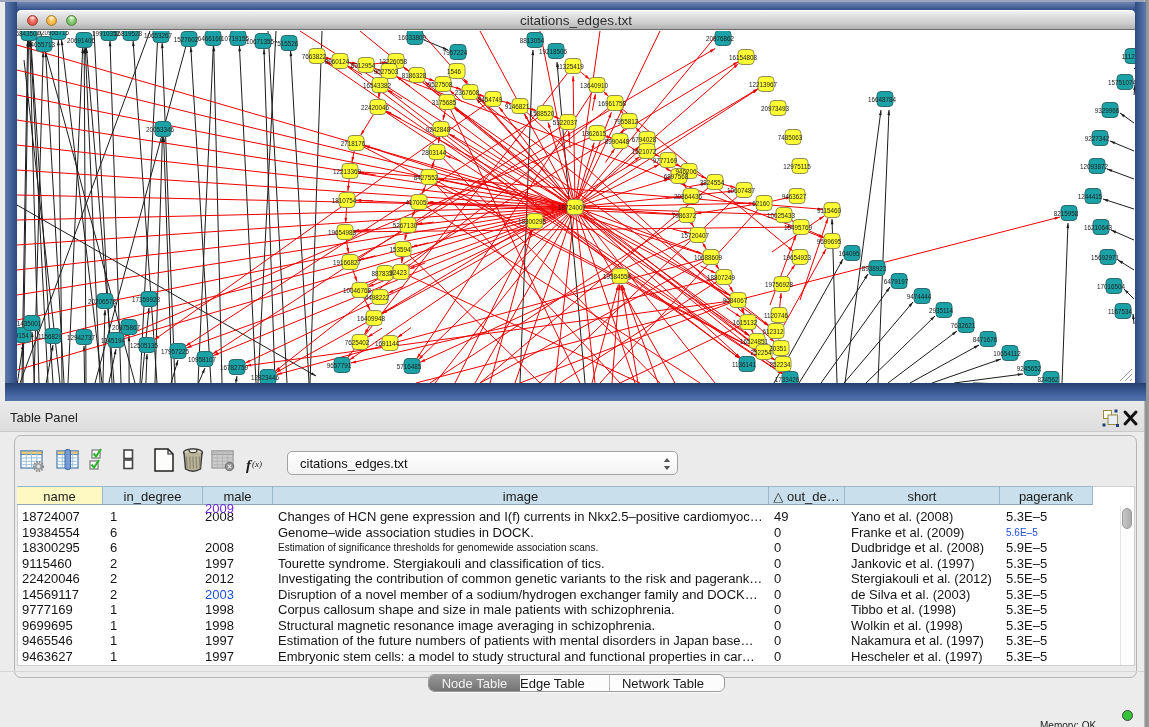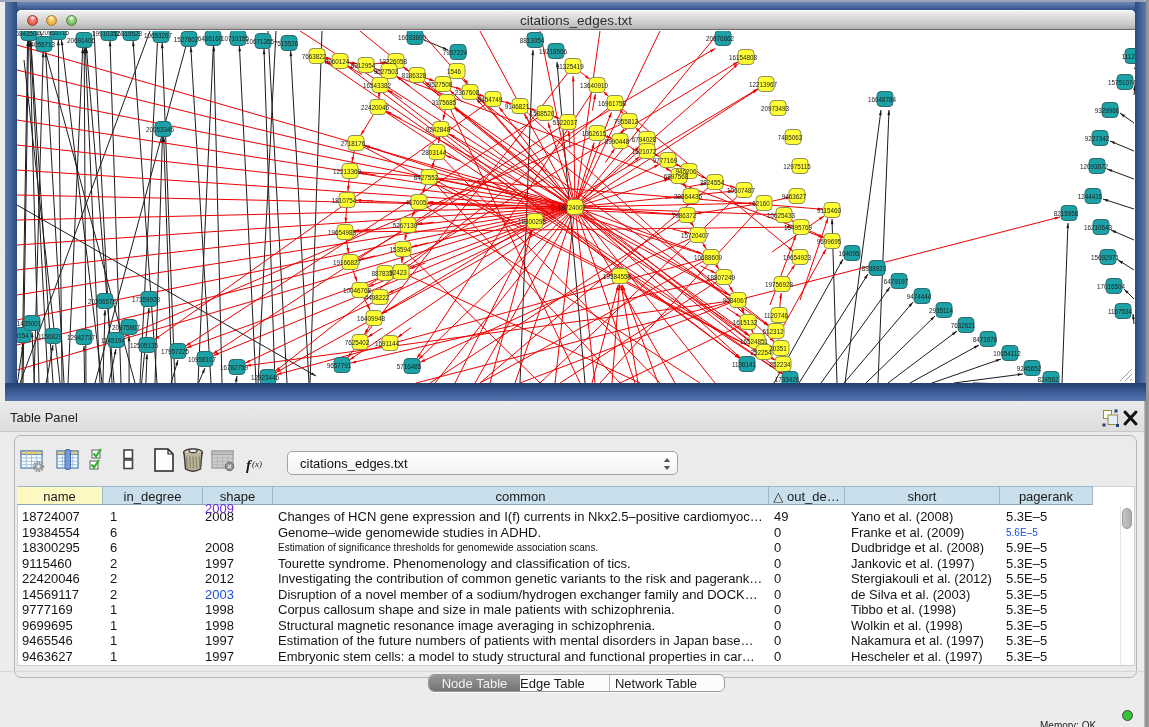--- a/index.html
+++ b/index.html
@@ -889,50 +889,50 @@
   <div class="abs" style="left:12px;top:4px;font-size:13px;color:#111">citations_edges.txt</div>
   <svg class="abs" style="left:374px;top:5px" width="10" height="14">
     <path d="M5 1 L8.2 5 L1.8 5 Z" fill="#555"></path>
       <path d="M5 13 L8.2 9 L1.8 9 Z" fill="#555"></path>
   </svg>
 </div>
 
 <div class="abs" style="left:17px;top:486px;width:1118px;height:180px;background:#fff;border:1px solid #cfcfcf"></div>
 <div class="abs" style="left:17px;top:486px;width:86px;height:19px;background:#fef9c3;border-right:1px solid #9bb8c8;border-top:1px solid #9bb8c8;border-bottom:1px solid #8aa8b8;font-size:13px;color:#1a1a1a;text-align:center;line-height:19px">name</div>
 <div class="abs" style="left:103px;top:486px;width:100px;height:19px;background:#c9dfeb;border-right:1px solid #9bb8c8;border-top:1px solid #9bb8c8;border-bottom:1px solid #8aa8b8;font-size:13px;color:#1a1a1a;text-align:center;line-height:19px">in_degree</div>
-<div class="abs" style="left:203px;top:486px;width:70px;height:19px;background:#c9dfeb;border-right:1px solid #9bb8c8;border-top:1px solid #9bb8c8;border-bottom:1px solid #8aa8b8;font-size:13px;color:#1a1a1a;text-align:center;line-height:19px">shape</div>
-<div class="abs" style="left:273px;top:486px;width:496px;height:19px;background:#c9dfeb;border-right:1px solid #9bb8c8;border-top:1px solid #9bb8c8;border-bottom:1px solid #8aa8b8;font-size:13px;color:#1a1a1a;text-align:center;line-height:19px">common</div>
+<div class="abs" style="left:203px;top:486px;width:70px;height:19px;background:#c9dfeb;border-right:1px solid #9bb8c8;border-top:1px solid #9bb8c8;border-bottom:1px solid #8aa8b8;font-size:13px;color:#1a1a1a;text-align:center;line-height:19px">male</div>
+<div class="abs" style="left:273px;top:486px;width:496px;height:19px;background:#c9dfeb;border-right:1px solid #9bb8c8;border-top:1px solid #9bb8c8;border-bottom:1px solid #8aa8b8;font-size:13px;color:#1a1a1a;text-align:center;line-height:19px">image</div>
 <div class="abs" style="left:769px;top:486px;width:76px;height:19px;background:#c9dfeb;border-right:1px solid #9bb8c8;border-top:1px solid #9bb8c8;border-bottom:1px solid #8aa8b8;font-size:13px;color:#1a1a1a;text-align:center;line-height:19px">△ out_de…</div>
 <div class="abs" style="left:845px;top:486px;width:155px;height:19px;background:#c9dfeb;border-right:1px solid #9bb8c8;border-top:1px solid #9bb8c8;border-bottom:1px solid #8aa8b8;font-size:13px;color:#1a1a1a;text-align:center;line-height:19px">short</div>
 <div class="abs" style="left:1000px;top:486px;width:93px;height:19px;background:#c9dfeb;border-right:1px solid #9bb8c8;border-top:1px solid #9bb8c8;border-bottom:1px solid #8aa8b8;font-size:13px;color:#1a1a1a;text-align:center;line-height:19px">pagerank</div>
 <div class="abs" style="left:22px;top:509.0px;height:16px;font-size:13px;color:#141414;line-height:16px;white-space:nowrap">18724007</div>
 <div class="abs" style="left:110px;top:509.0px;height:16px;font-size:13px;color:#141414;line-height:16px;white-space:nowrap">1</div>
 <div class="abs" style="left:205px;top:509.0px;height:16px;font-size:13px;color:#141414;line-height:16px;white-space:nowrap">2008</div>
 <div class="abs" style="left:278px;top:509.0px;height:16px;font-size:13px;color:#141414;line-height:16px;white-space:nowrap">Changes of HCN gene expression and I(f) currents in Nkx2.5–positive cardiomyoc…</div>
 <div class="abs" style="left:774px;top:509.0px;height:16px;font-size:13px;color:#141414;line-height:16px;white-space:nowrap">49</div>
 <div class="abs" style="left:851px;top:509.0px;height:16px;font-size:13px;color:#141414;line-height:16px;white-space:nowrap">Yano et al. (2008)</div>
 <div class="abs" style="left:1006px;top:509.0px;height:16px;font-size:13px;color:#141414;line-height:16px;white-space:nowrap">5.3E–5</div>
 <div class="abs" style="left:22px;top:524.5px;height:16px;font-size:13px;color:#141414;line-height:16px;white-space:nowrap">19384554</div>
 <div class="abs" style="left:110px;top:524.5px;height:16px;font-size:13px;color:#141414;line-height:16px;white-space:nowrap">6</div>
 <div class="abs" style="left:205px;top:501px;height:16px;font-size:13px;color:#6d28d9;line-height:16px;white-space:nowrap">2009</div>
-<div class="abs" style="left:278px;top:524.5px;height:16px;font-size:13px;color:#141414;line-height:16px;white-space:nowrap">Genome–wide genomewide studies in ADHD.</div>
+<div class="abs" style="left:278px;top:524.5px;height:16px;font-size:13px;color:#141414;line-height:16px;white-space:nowrap">Genome–wide association studies in DOCK.</div>
 <div class="abs" style="left:774px;top:524.5px;height:16px;font-size:13px;color:#141414;line-height:16px;white-space:nowrap">0</div>
 <div class="abs" style="left:851px;top:524.5px;height:16px;font-size:13px;color:#141414;line-height:16px;white-space:nowrap">Franke et al. (2009)</div>
 <div class="abs" style="left:1006px;top:524.5px;height:16px;font-size:10px;color:#1d4ed8;line-height:16px;white-space:nowrap">5.6E–5</div>
 <div class="abs" style="left:22px;top:540.0px;height:16px;font-size:13px;color:#141414;line-height:16px;white-space:nowrap">18300295</div>
 <div class="abs" style="left:110px;top:540.0px;height:16px;font-size:13px;color:#141414;line-height:16px;white-space:nowrap">6</div>
 <div class="abs" style="left:205px;top:540.0px;height:16px;font-size:13px;color:#141414;line-height:16px;white-space:nowrap">2008</div>
 <div class="abs" style="left:278px;top:540.0px;height:16px;font-size:10px;color:#141414;line-height:16px;white-space:nowrap">Estimation of significance thresholds for genomewide association scans.</div>
 <div class="abs" style="left:774px;top:540.0px;height:16px;font-size:13px;color:#141414;line-height:16px;white-space:nowrap">0</div>
 <div class="abs" style="left:851px;top:540.0px;height:16px;font-size:13px;color:#141414;line-height:16px;white-space:nowrap">Dudbridge et al. (2008)</div>
 <div class="abs" style="left:1006px;top:540.0px;height:16px;font-size:13px;color:#141414;line-height:16px;white-space:nowrap">5.9E–5</div>
 <div class="abs" style="left:22px;top:555.5px;height:16px;font-size:13px;color:#141414;line-height:16px;white-space:nowrap">9115460</div>
 <div class="abs" style="left:110px;top:555.5px;height:16px;font-size:13px;color:#141414;line-height:16px;white-space:nowrap">2</div>
 <div class="abs" style="left:205px;top:555.5px;height:16px;font-size:13px;color:#141414;line-height:16px;white-space:nowrap">1997</div>
-<div class="abs" style="left:278px;top:555.5px;height:16px;font-size:13px;color:#141414;line-height:16px;white-space:nowrap">Tourette syndrome. Phenomenology and classification of tics.</div>
+<div class="abs" style="left:278px;top:555.5px;height:16px;font-size:13px;color:#141414;line-height:16px;white-space:nowrap">Tourette syndrome. Stergiakouli and classification of tics.</div>
 <div class="abs" style="left:774px;top:555.5px;height:16px;font-size:13px;color:#141414;line-height:16px;white-space:nowrap">0</div>
 <div class="abs" style="left:851px;top:555.5px;height:16px;font-size:13px;color:#141414;line-height:16px;white-space:nowrap">Jankovic et al. (1997)</div>
 <div class="abs" style="left:1006px;top:555.5px;height:16px;font-size:13px;color:#141414;line-height:16px;white-space:nowrap">5.3E–5</div>
 <div class="abs" style="left:22px;top:571.0px;height:16px;font-size:13px;color:#141414;line-height:16px;white-space:nowrap">22420046</div>
 <div class="abs" style="left:110px;top:571.0px;height:16px;font-size:13px;color:#141414;line-height:16px;white-space:nowrap">2</div>
 <div class="abs" style="left:205px;top:571.0px;height:16px;font-size:13px;color:#141414;line-height:16px;white-space:nowrap">2012</div>
 <div class="abs" style="left:278px;top:571.0px;height:16px;font-size:13px;color:#141414;line-height:16px;white-space:nowrap">Investigating the contribution of common genetic variants to the risk and pagerank…</div>
 <div class="abs" style="left:774px;top:571.0px;height:16px;font-size:13px;color:#141414;line-height:16px;white-space:nowrap">0</div>
 <div class="abs" style="left:851px;top:571.0px;height:16px;font-size:13px;color:#141414;line-height:16px;white-space:nowrap">Stergiakouli et al. (2012)</div>
 <div class="abs" style="left:1006px;top:571.0px;height:16px;font-size:13px;color:#141414;line-height:16px;white-space:nowrap">5.5E–5</div>
@@ -972,16 +972,16 @@
 <div class="abs" style="left:851px;top:648.5px;height:16px;font-size:13px;color:#141414;line-height:16px;white-space:nowrap">Hescheler et al. (1997)</div>
 <div class="abs" style="left:1006px;top:648.5px;height:16px;font-size:13px;color:#141414;line-height:16px;white-space:nowrap">5.3E–5</div>
 
 <div class="abs" style="left:1120px;top:506px;width:14px;height:159px;background:#fdfdfd;border-left:1px solid #e4e4e4"></div>
 <div class="abs" style="left:1122px;top:508px;width:10px;height:21px;background:linear-gradient(to right,#c6c6c6,#adadad);border:1px solid #9a9a9a;border-radius:5px"></div>
 
 <div class="abs" style="left:0;top:671px;width:1144px;height:1px;background:#d6d6d6"></div>
 <div class="abs" style="left:428px;top:674px;width:297px;height:18px;border:1px solid #9c9c9c;border-radius:6px;background:#fcfcfc;overflow:hidden;box-shadow:0 1px 0 rgba(255,255,255,.7)">
   <div class="abs" style="left:0;top:0;width:91px;height:18px;background:linear-gradient(to bottom,#999999,#6e6e6e);color:#f2f2f2;font-size:13px;text-align:center;line-height:17px">Node Table</div>
   <div class="abs" style="left:91px;top:0;width:90px;height:18px;border-right:1px solid #b9b9b9;color:#1a1a1a;font-size:13px;line-height:17px">Edge Table</div>
-  <div class="abs" style="left:169px;top:0;width:116px;height:18px;color:#1a1a1a;font-size:13px;text-align:center;line-height:17px">Network Table</div>
+  <div class="abs" style="left:176px;top:0;width:116px;height:18px;color:#1a1a1a;font-size:13px;text-align:center;line-height:17px">Network Table</div>
 </div>
 
 <div class="abs" style="left:1040px;top:720px;width:78px;text-align:left;font-size:10px;color:#222">Memory: OK</div>
 <div class="abs" style="left:1122px;top:710px;width:11px;height:11px;border-radius:50%;background:#35c435;border:1px solid #444"></div>
 </body></html>

